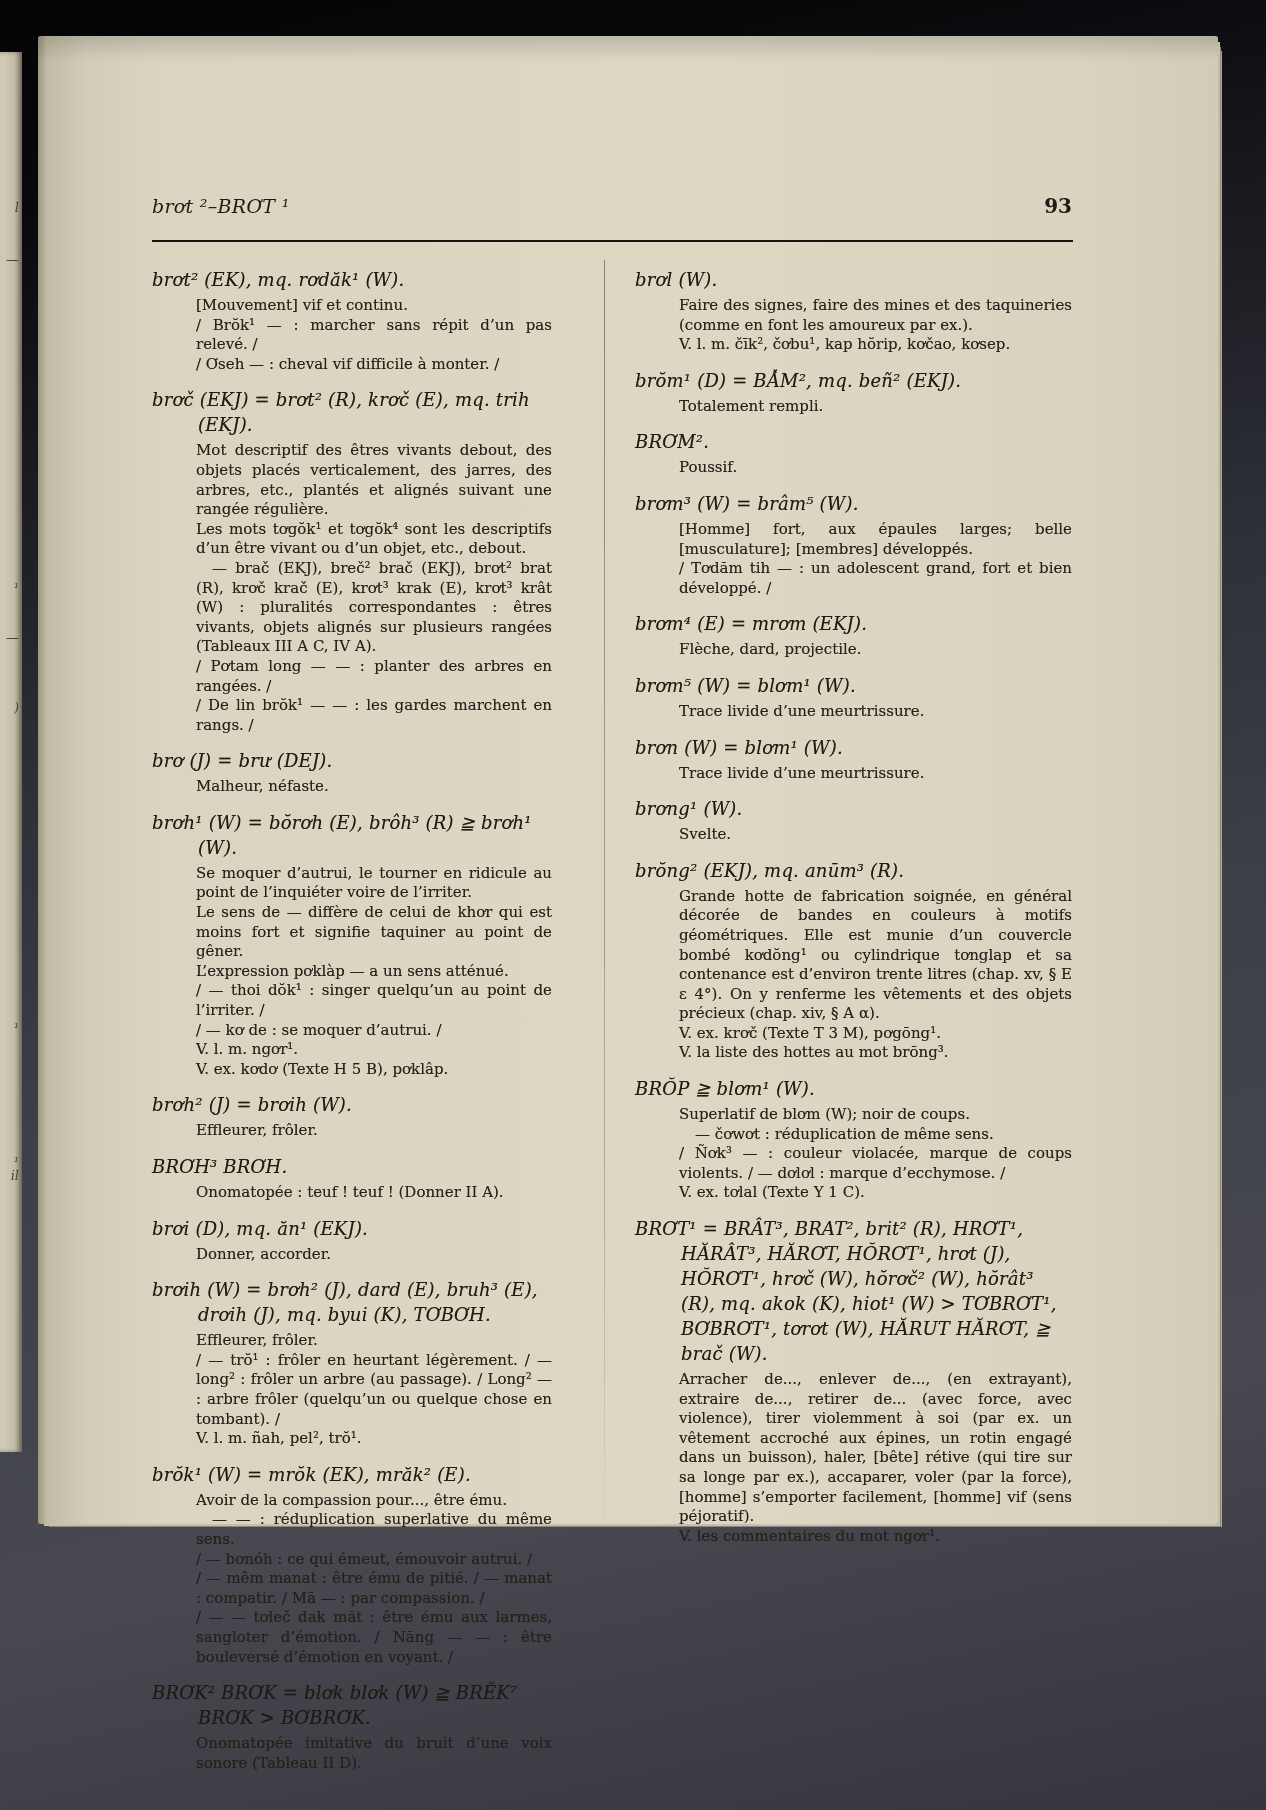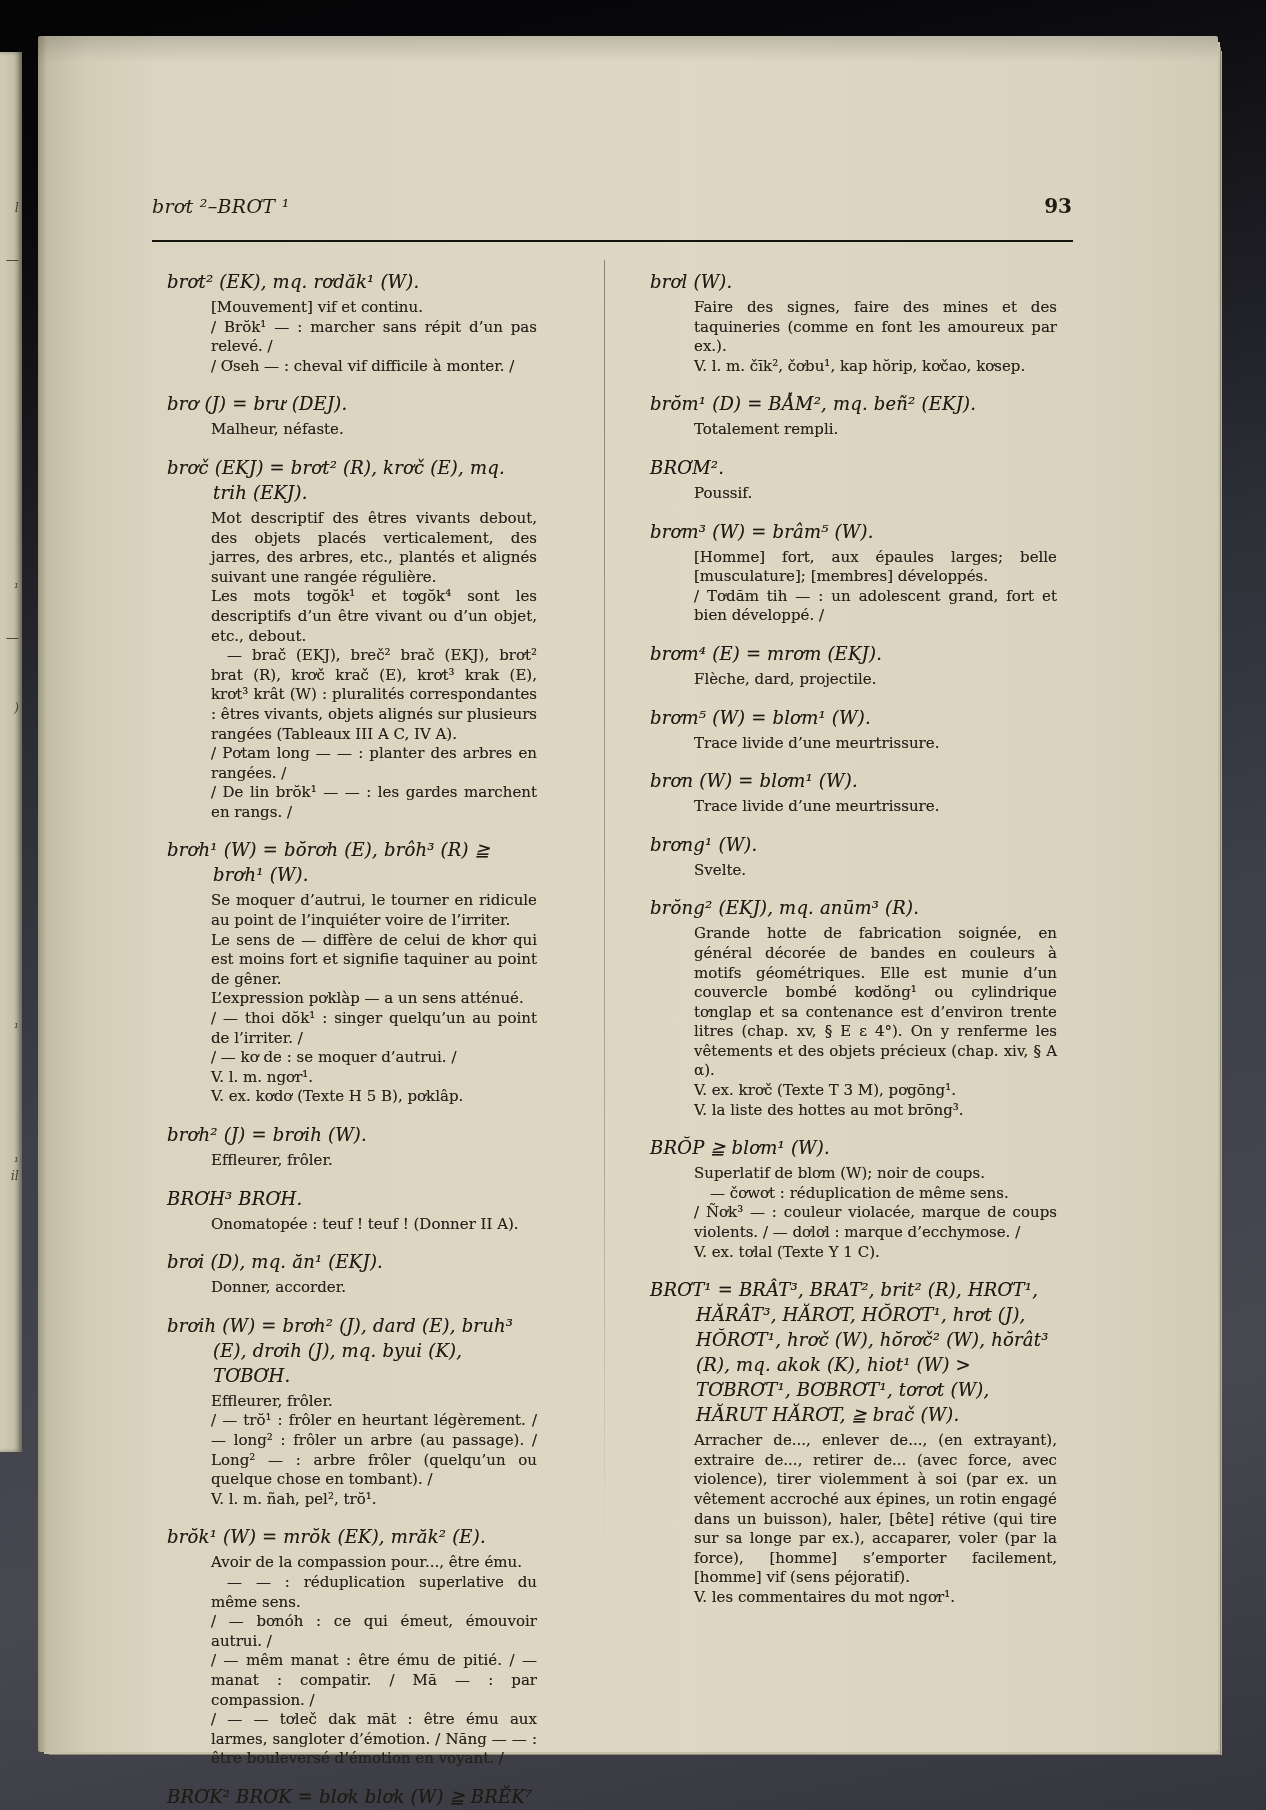--- a/index.html
+++ b/index.html
@@ -16,21 +16,21 @@
   .spine-page{
     position:absolute;left:0;top:52px;width:22px;height:1400px;
     background:linear-gradient(90deg,#d3cdb7 0%,#c6c0aa 60%,#a39d87 100%);
     box-shadow:inset -3px 0 4px rgba(0,0,0,.35);
   }
   .frag{
     position:absolute;right:3px;font-size:13px;color:#4a4437;font-style:italic;
   }
   
   .page{
-    position:absolute;left:38px;top:36px;width:1180px;height:1716px;
+    position:absolute;left:38px;top:36px;width:1180px;height:1488px;
     background:
       linear-gradient(180deg,rgba(0,0,0,.14) 0,rgba(0,0,0,0) 26px),
       linear-gradient(90deg,#9d977f 0px,#c2bca6 9px,#d3cdb8 48px,#dad4c0 120px,#ddd7c3 55%,#d9d3bf 88%,#d2ccb7 100%);
     box-shadow:4px 4px 0 -2px #c6c0ab,7px 7px 0 -4px #8d8773,10px 9px 0 -6px #b3ad98;
     border-radius:2px;
     color:#241f17;
   }
   .page-header{
     position:absolute;left:114px;top:158px;width:920px;
     display:flex;justify-content:space-between;align-items:baseline;
@@ -45,21 +45,21 @@
     position:absolute;left:114px;top:204px;width:921px;height:2px;
     background:#17130d;
   }
   .col-divider{
     position:absolute;left:566px;top:224px;width:1px;height:1296px;
     background:linear-gradient(180deg,rgba(35,30,22,.45),rgba(35,30,22,.25) 70%,rgba(35,30,22,0));
   }
   .column{position:absolute;top:218px;}
   .col-left{left:114px;width:400px;}
   .col-right{left:597px;width:437px;}
-  .entry{margin:15px;}
+  .entry{margin:0;}
   .hw{
     font-style:italic;font-size:18px;line-height:25px;
     margin:13px 0 4px 0;padding-left:46px;text-indent:-46px;
     letter-spacing:.2px;color:#1f1a13;
     text-shadow:0 0 .3px rgba(20,15,5,.45);
   }
   .bp{
     font-size:15px;line-height:19.6px;margin:0;padding-left:44px;
     text-align:justify;color:#26211a;
     text-shadow:0 0 .25px rgba(20,15,5,.4);
@@ -90,30 +90,30 @@
   <div class="header-rule"></div>
   <div class="col-divider"></div>
   <div class="column col-left">
       <div class="entry">
         <p class="hw">brơt² (EK), mq. rơdăk¹ (W).</p>
         <p class="bp">[Mouvement] vif et continu.</p>
         <p class="bp">/ Brŏk¹ — : marcher sans répit d’un pas relevé. /</p>
         <p class="bp">/ Ơseh — : cheval vif difficile à monter. /</p>
       </div>
       <div class="entry">
-        <p class="hw">brơ (J) = brư (DEJ).</p>
-        <p class="bp">Malheur, néfaste.</p>
-      </div>
-      <div class="entry">
         <p class="hw">brơč (EKJ) = brơt² (R), krơč (E), mq. trih (EKJ).</p>
         <p class="bp">Mot descriptif des êtres vivants debout, des objets placés verticalement, des jarres, des arbres, etc., plantés et alignés suivant une rangée régulière.</p>
         <p class="bp">Les mots tơgŏk¹ et tơgŏk⁴ sont les descriptifs d’un être vivant ou d’un objet, etc., debout.</p>
         <p class="bp dash">— brač (EKJ), breč² brač (EKJ), brơt² brat (R), krơč krač (E), krơt³ krak (E), krơt³ krât (W) : pluralités correspondantes : êtres vivants, objets alignés sur plusieurs rangées (Tableaux III A C, IV A).</p>
         <p class="bp">/ Pơtam long — — : planter des arbres en rangées. /</p>
         <p class="bp">/ De lin brŏk¹ — — : les gardes marchent en rangs. /</p>
+      </div>
+      <div class="entry">
+        <p class="hw">brơ (J) = brư (DEJ).</p>
+        <p class="bp">Malheur, néfaste.</p>
       </div>
       <div class="entry">
         <p class="hw">brơh¹ (W) = bŏrơh (E), brôh³ (R) ≧ brơh¹ (W).</p>
         <p class="bp">Se moquer d’autrui, le tourner en ridicule au point de l’inquiéter voire de l’irriter.</p>
         <p class="bp">Le sens de — diffère de celui de khơr qui est moins fort et signifie taquiner au point de gêner.</p>
         <p class="bp">L’expression pơklàp — a un sens atténué.</p>
         <p class="bp">/ — thoi dŏk¹ : singer quelqu’un au point de l’irriter. /</p>
         <p class="bp">/ — kơ de : se moquer d’autrui. /</p>
         <p class="bp">V. l. m. ngơr¹.</p>
         <p class="bp">V. ex. kơdơ (Texte H 5 B), pơklâp.</p>

